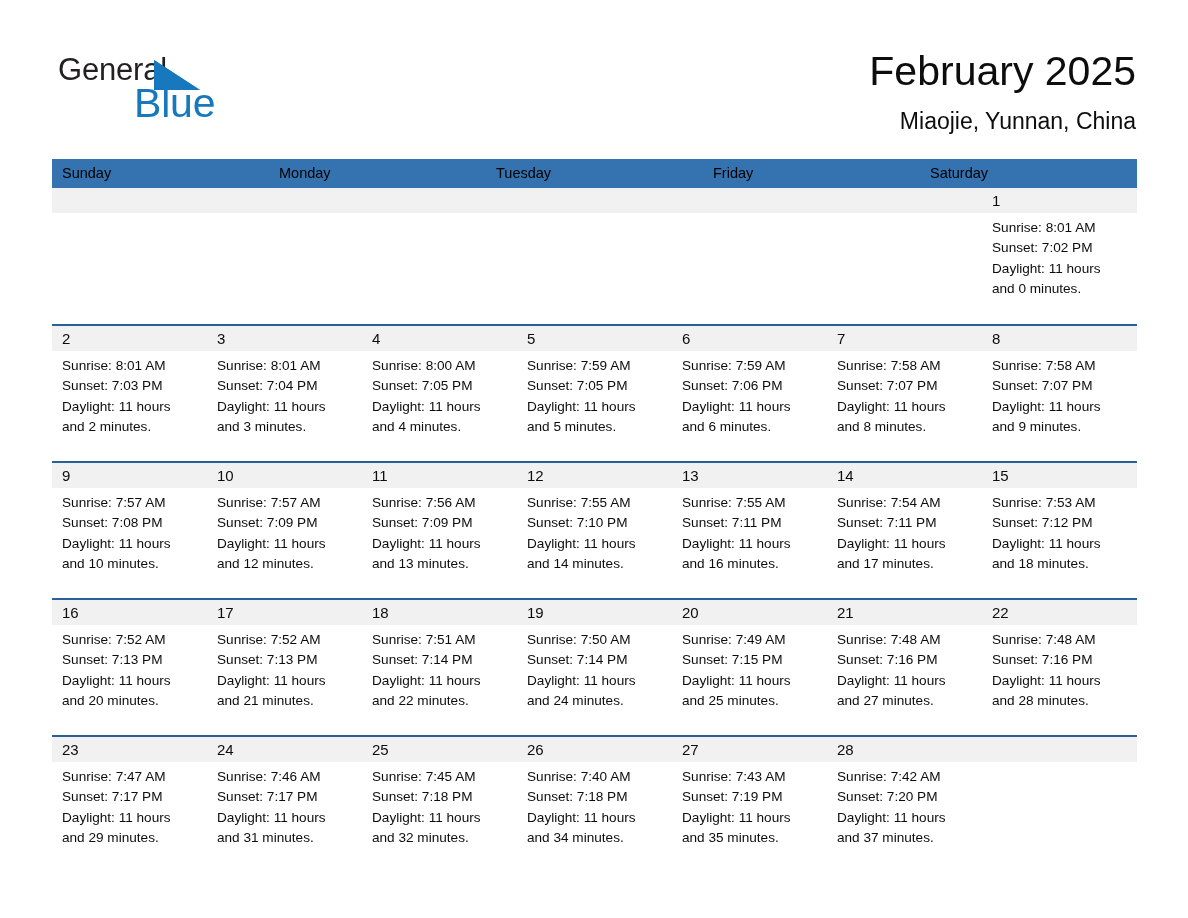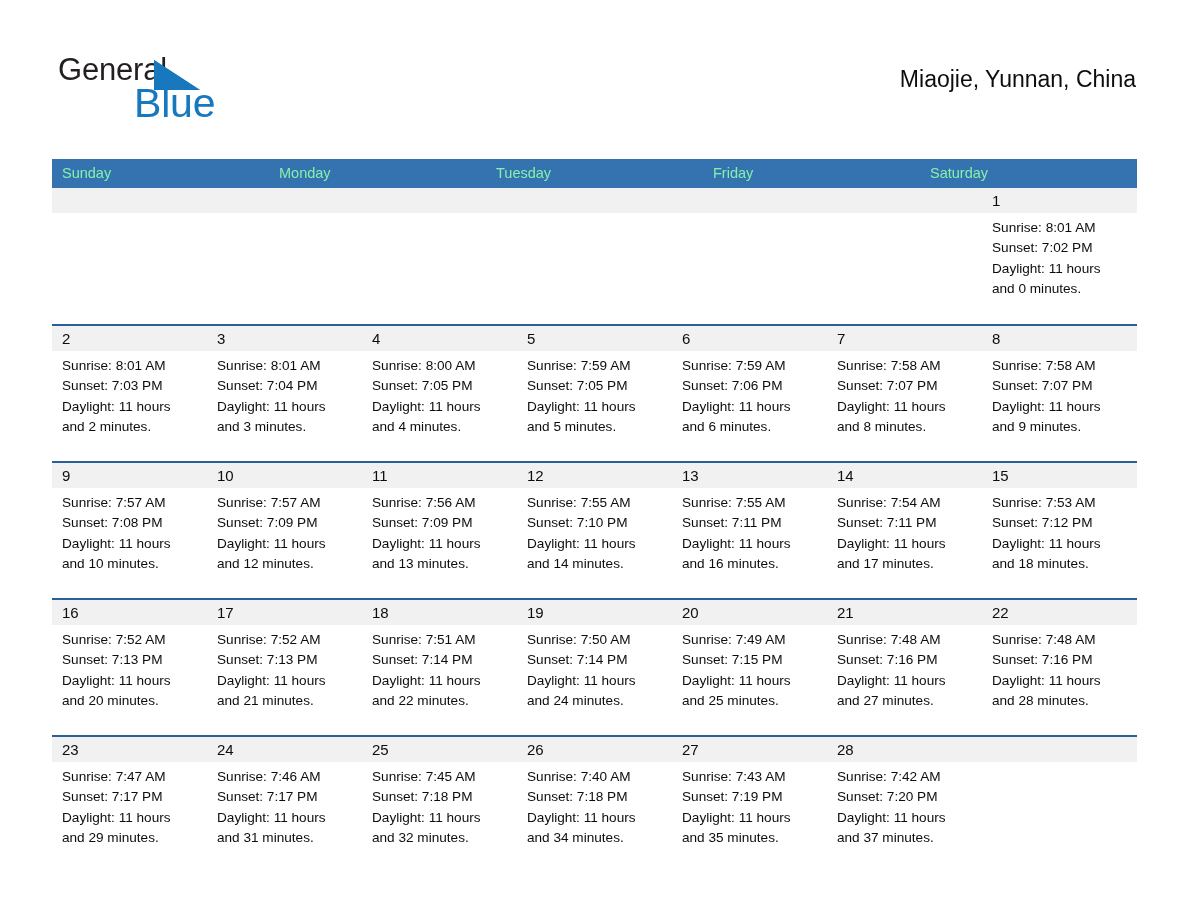--- a/index.html
+++ b/index.html
@@ -62,41 +62,41 @@
     line-height: 50px;
     color: #0d0d0d;
     font-weight: normal;
     margin: 0;
     white-space: nowrap;
   }
   .location-title {
     font-size: 23px;
     line-height: 30px;
     color: #0d0d0d;
-    margin: 18px 0 0 0;
+    margin: 10px 0 0 0;
     font-weight: normal;
     white-space: nowrap;
   }
 
   
   .calendar {
     position: absolute;
     left: 52px; top: 159px;
     width: 1085px;
   }
 
   .weekday-row {
     display: flex;
     width: 100%;
     background: #3573b0;
     height: 29px;
   }
   .weekday-cell {
     flex: 1 1 0;
-    color: #86efac;
+    color: #000000;
     font-size: 14.5px;
     line-height: 29px;
     padding-left: 10px;
     white-space: nowrap;
     overflow: hidden;
   }
 
   .week-row {
     display: flex;
     width: 100%;
@@ -149,20 +149,21 @@
       <span class="brand-tri">
         <svg width="46" height="30" viewBox="0 0 46 30" xmlns="http://www.w3.org/2000/svg">
           <polygon points="0,0 0,30 46,30" fill="#1878be" transform="translate(0,0)"></polygon>
           <polygon points="0,0 46,30 0,30" fill="#1878be"></polygon>
         </svg>
       </span>
       <span class="brand-blue">Blue</span>
     </div>
 
     <div class="titles">
+      <h1 class="month-title">February 2025</h1>
       <h2 class="location-title">Miaojie, Yunnan, China</h2>
     </div>
 
   </div>
 
   <div class="calendar">
     <div class="weekday-row" id="weekday-row">
         <div class="weekday-cell">Sunday</div>
         <div class="weekday-cell">Monday</div>
         <div class="weekday-cell">Tuesday</div>

